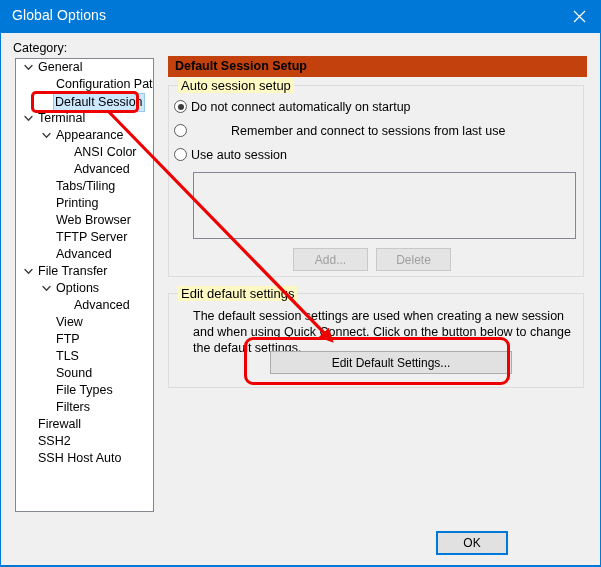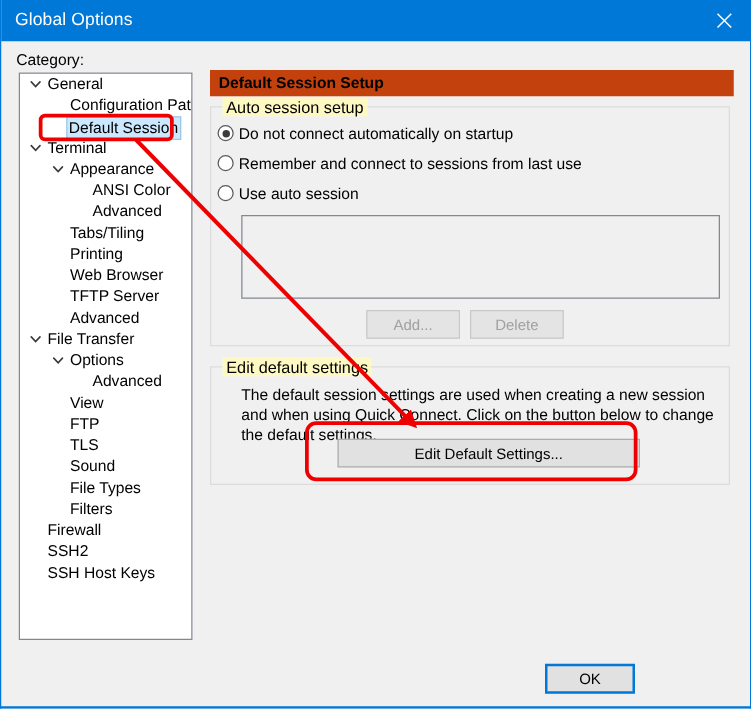--- a/index.html
+++ b/index.html
@@ -271,35 +271,35 @@
         </span><span class="lbl">Options</span></div>
       <div class="tree-row lv2"><span class="lbl">Advanced</span></div>
       <div class="tree-row lv1"><span class="lbl">View</span></div>
       <div class="tree-row lv1"><span class="lbl">FTP</span></div>
       <div class="tree-row lv1"><span class="lbl">TLS</span></div>
       <div class="tree-row lv1"><span class="lbl">Sound</span></div>
       <div class="tree-row lv1"><span class="lbl">File Types</span></div>
       <div class="tree-row lv1"><span class="lbl">Filters</span></div>
       <div class="tree-row lv0"><span class="lbl">Firewall</span></div>
       <div class="tree-row lv0"><span class="lbl">SSH2</span></div>
-      <div class="tree-row lv0"><span class="lbl">SSH Host Keys</span></div>
+      <div class="tree-row lv0"><span class="lbl">SSH Host Auto</span></div>
     </div>
 
   <div id="panel-header">
     <span>Default Session Setup</span>
   </div>
 
   <div class="groupbox" id="group-auto">
     <div class="group-title">Auto session setup</div>
 
     <div class="radio-row" style="top:11px;">
       <span class="radio-mark checked"></span>
       <span>Do not connect automatically on startup</span>
     </div>
-    <div class="radio-row" style="top:35px;">
+    <div class="radio-row" style="top:35px;gap:40px;">
       <span class="radio-mark"></span>
       <span>Remember and connect to sessions from last use</span>
     </div>
     <div class="radio-row" style="top:59px;">
       <span class="radio-mark"></span>
       <span>Use auto session</span>
     </div>
 
     <div id="listbox"></div>
 

